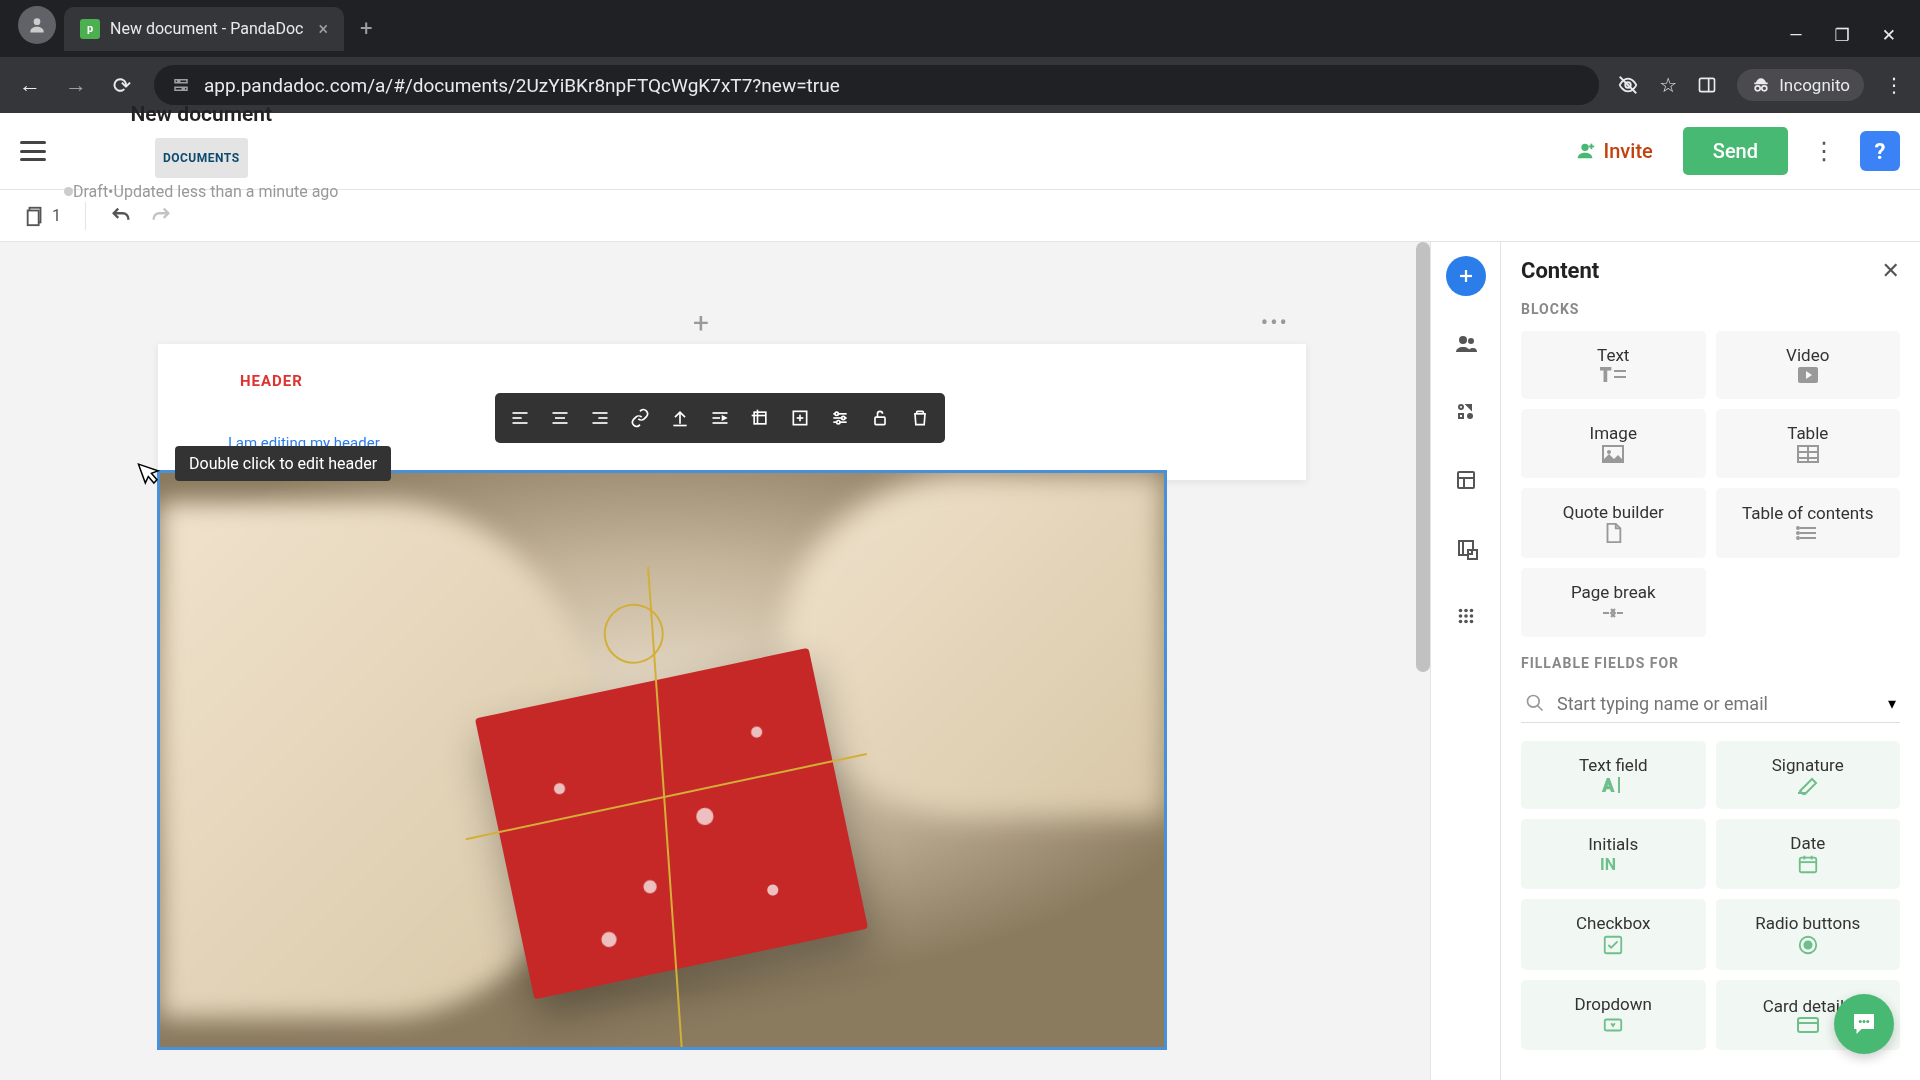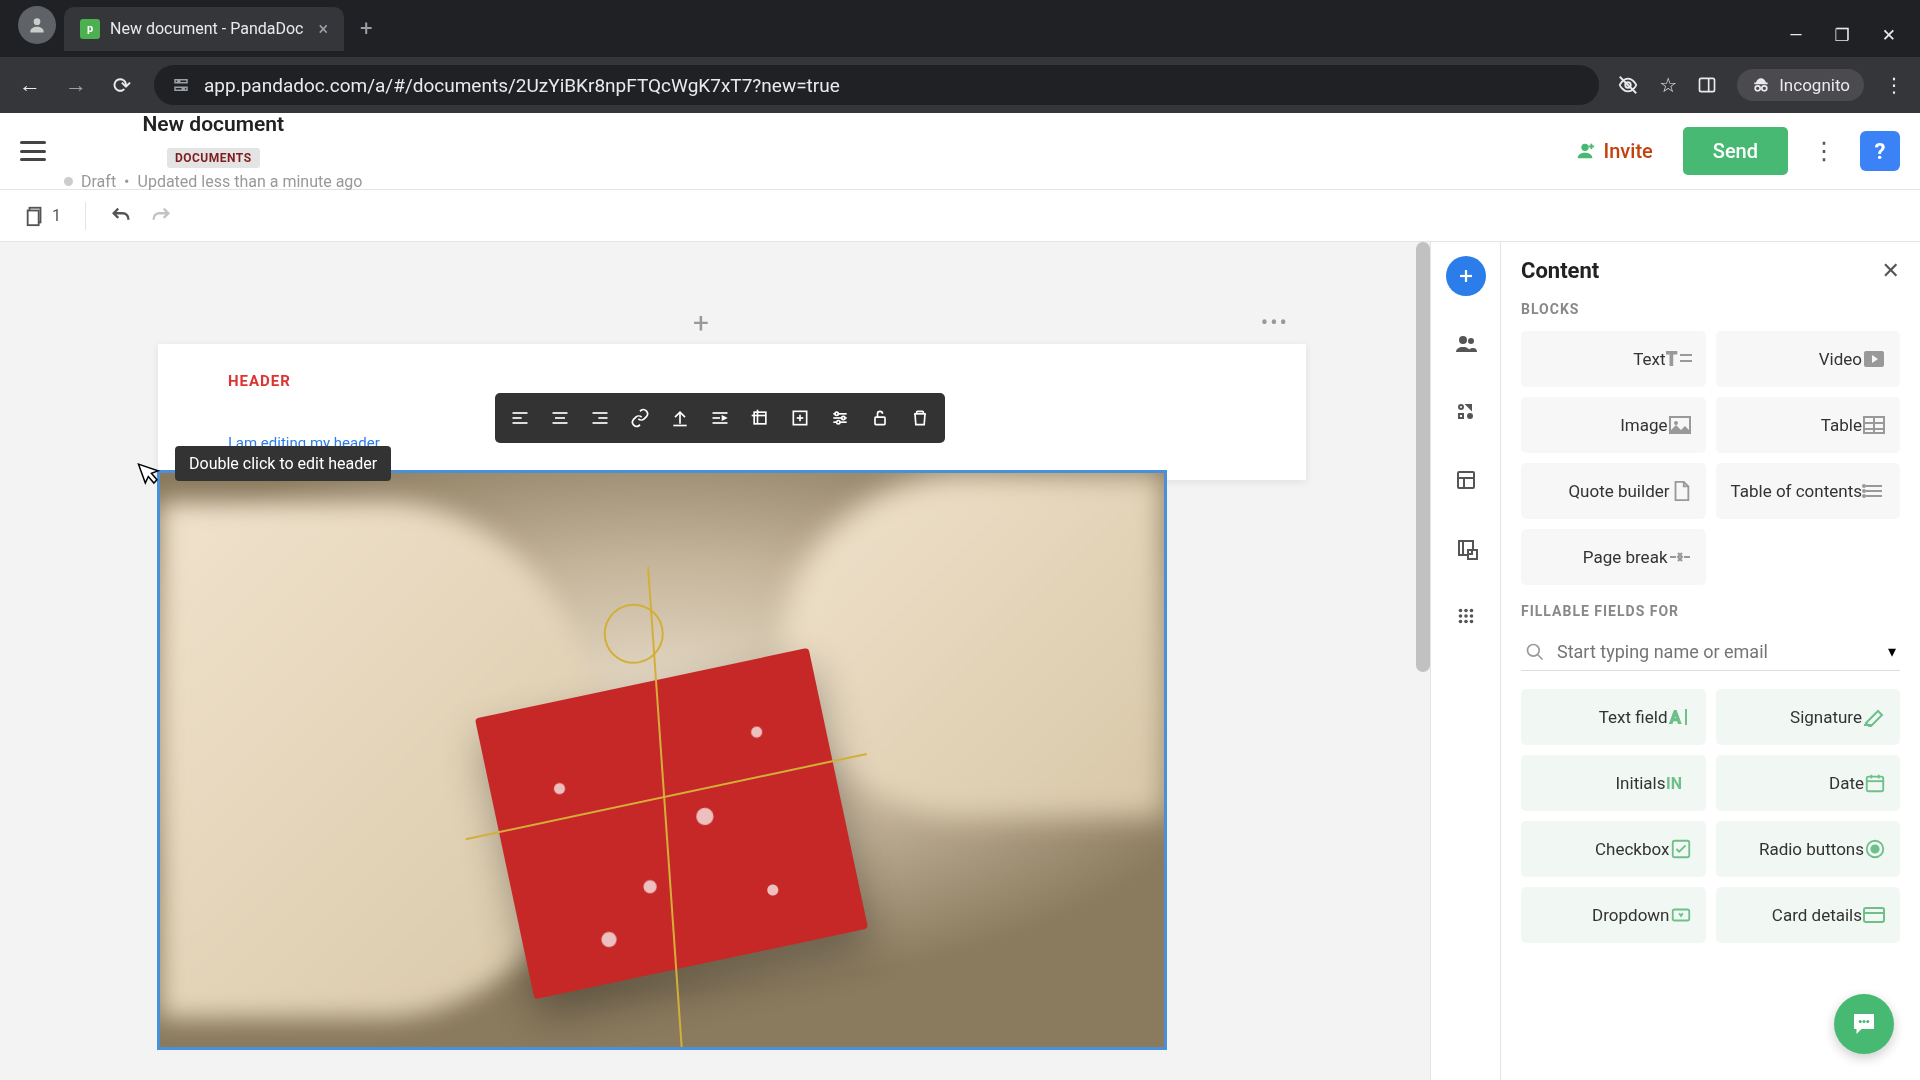--- a/index.html
+++ b/index.html
@@ -24,22 +24,22 @@
 .addr-icons { display:flex; gap:20px; align-items:center; color:#e8eaed; font-size:20px; }
 .incognito-badge { display:flex; align-items:center; gap:8px; background:#4a4a4f; padding:6px 14px; border-radius:20px; color:#e8eaed; font-size:17px; }
 
 
 .app-header { height:77px; border-bottom:1px solid #e4e4e4; display:flex; align-items:center; padding:0 20px; gap:18px; }
 .hamburger { width:26px; height:20px; display:flex; flex-direction:column; justify-content:space-between; cursor:pointer; }
 .hamburger span { height:3px; background:#444; border-radius:2px; }
 .doc-title-wrap { display:flex; flex-direction:column; gap:4px; }
 .doc-title-row { display:flex; align-items:center; gap:12px;flex-direction:column; }
 .doc-title { font-size:21px; font-weight:600; color:#222; }
-.doc-badge { background:#e4e4e4; color:#7f1d1d; font-size:12px; font-weight:700; padding:3px 8px; border-radius:3px; letter-spacing:0.5px; }
-.doc-status { font-size:16px; color:#999; display:flex; align-items:center; gap:8px; }
+.doc-badge { background:#e4e4e4; color:#0c4a6e; font-size:12px; font-weight:700; padding:13px 8px; border-radius:3px; letter-spacing:0.5px; }
+.doc-status { font-size:16px; color:#999; display:flex; align-items:center; }
 .doc-status .dot { width:9px; height:9px; border-radius:50%; background:#ccc; }
 .header-right { margin-left:auto; display:flex; align-items:center; gap:16px; }
 .invite-btn { display:flex; align-items:center; gap:8px; background:none; border:none; color:#c2410c; font-size:20px; font-weight:500; cursor:pointer; padding:8px 14px;text-align:center; }
 .send-btn { background:#47b972; color:#fff; border:none; font-size:20px; font-weight:500; padding:12px 30px; border-radius:5px; cursor:pointer; }
 .kebab { font-size:24px; color:#555; cursor:pointer; padding:0 8px; }
 .help-btn { width:40px; height:40px; background:#3b82f6; border-radius:6px; display:flex; align-items:center; justify-content:center; color:#fff; font-size:22px; font-weight:bold; cursor:pointer; }
 
 
 .toolbar { height:52px; border-bottom:1px solid #e4e4e4; display:flex; align-items:center; padding:0 24px; gap:18px; }
 .tb-item { display:flex; align-items:center; gap:6px; color:#555; cursor:pointer; }
@@ -48,21 +48,21 @@
 
 .main { display:flex; height:calc(1080px - 57px - 56px - 77px - 52px); }
 .canvas-wrap { flex:1; background:#f3f3f3; position:relative; overflow:hidden; }
 .canvas-scroll { position:absolute; right:0; top:0; width:14px; height:430px; background:#c1c1c1; border-radius:7px; }
 
 .page-controls { position:absolute; top:64px; left:50%; transform:translateX(-50%); width:1148px; display:flex; justify-content:space-between; align-items:center; }
 .add-page { font-size:28px; color:#999; cursor:pointer; }
 .page-more { font-size:22px; color:#999; cursor:pointer; letter-spacing:2px; }
 
 .page { position:absolute; top:102px; left:158px; width:1148px; background:#fff; box-shadow:0 2px 8px rgba(0,0,0,0.08); padding:28px 70px; }
-.header-label { color:#d33; font-size:15px; font-weight:700; letter-spacing:1px; }
+.header-label { color:#d33; font-size:15px; font-weight:700; letter-spacing:1px;margin-left:12px; }
 .header-text { color:#2b7de9; font-size:15px; text-decoration:underline; margin-top:44px; display:inline-block; }
 
 .drag-handle { position:absolute; left:-30px; top:230px; color:#999; font-size:16px; cursor:move; }
 
 .img-toolbar { position:absolute; top:151px; left:495px; background:#333; border-radius:5px; display:flex; padding:6px; gap:2px; z-index:10; }
 .img-tb-btn { width:38px; height:38px; display:flex; align-items:center; justify-content:center; color:#fff; cursor:pointer; font-size:18px; border-radius:3px; }
 
 .tooltip { position:absolute; top:204px; left:175px; background:#333; color:#fff; font-size:16px; padding:8px 14px; border-radius:4px; z-index:20; }
 
 .image-block { position:absolute; top:228px; left:157px; width:1010px; height:580px; border:3px solid #4a90d9; overflow:hidden; }
@@ -90,21 +90,21 @@
 .rail-btn { width:40px; height:40px; display:flex; align-items:center; justify-content:center; cursor:pointer; color:#555; font-size:22px; border-radius:50%; }
 .rail-btn.primary { background:#2b7de9; color:#fff; }
 
 
 .right-panel { width:420px; background:#fff; border-left:1px solid #e4e4e4; padding:16px 20px; overflow-y:auto; position:relative; }
 .panel-head { display:flex; align-items:center; justify-content:space-between; margin-bottom:18px; }
 .panel-title { font-size:22px; font-weight:700; color:#222; }
 .panel-close { font-size:22px; color:#555; cursor:pointer; }
 .panel-section { font-size:14px; font-weight:700; color:#888; letter-spacing:1px; margin:18px 0 14px; }
 .block-grid { display:grid; grid-template-columns:1fr 1fr; gap:10px; }
-.block-card { background:#f7f7f7; border-radius:5px; padding:14px 14px; display:flex; align-items:center; justify-content:flex-end; cursor:grab; min-height:56px; }
+.block-card { background:#f7f7f7; border-radius:5px; padding:14px 14px; display:flex; align-items:center; justify-content:center; cursor:grab; min-height:56px;flex-direction:column; }
 .block-label { font-size:17px; color:#333; line-height:1.2; }
 .block-icon { color:#999; font-size:20px; }
 .field-card { background:#f1f8f3; }
 .field-card .block-icon { color:#6fbf8b; }
 .search-row { display:flex; align-items:center; gap:12px; border-bottom:1px solid #ddd; padding:8px 4px; margin-bottom:18px; }
 .search-row input { border:none; outline:none; flex:1; font-size:18px; color:#555; background:transparent; }
 .panel-dismiss { position:absolute; right:48px; bottom:56px; font-size:22px; color:#555; cursor:pointer; }
 
 .chat-widget { position:fixed; right:26px; bottom:26px; width:60px; height:60px; background:#47b972; border-radius:50%; display:flex; align-items:center; justify-content:center; color:#fff; font-size:26px; cursor:pointer; box-shadow:0 4px 12px rgba(0,0,0,0.2); }
 

